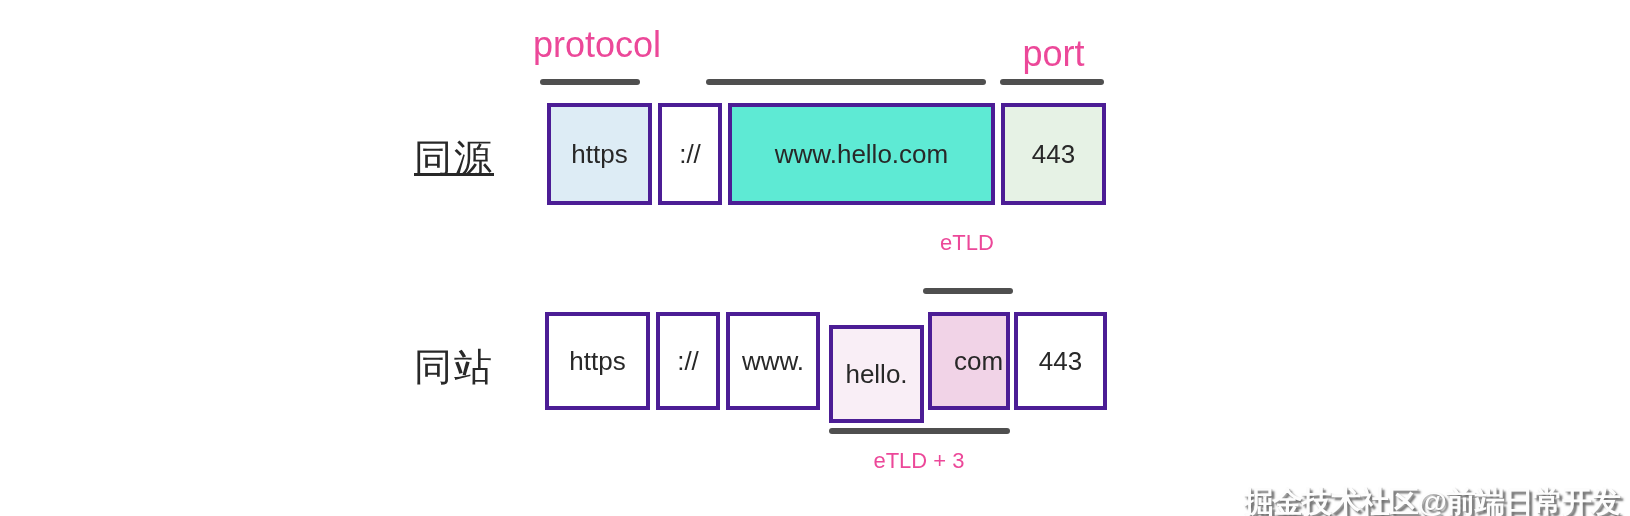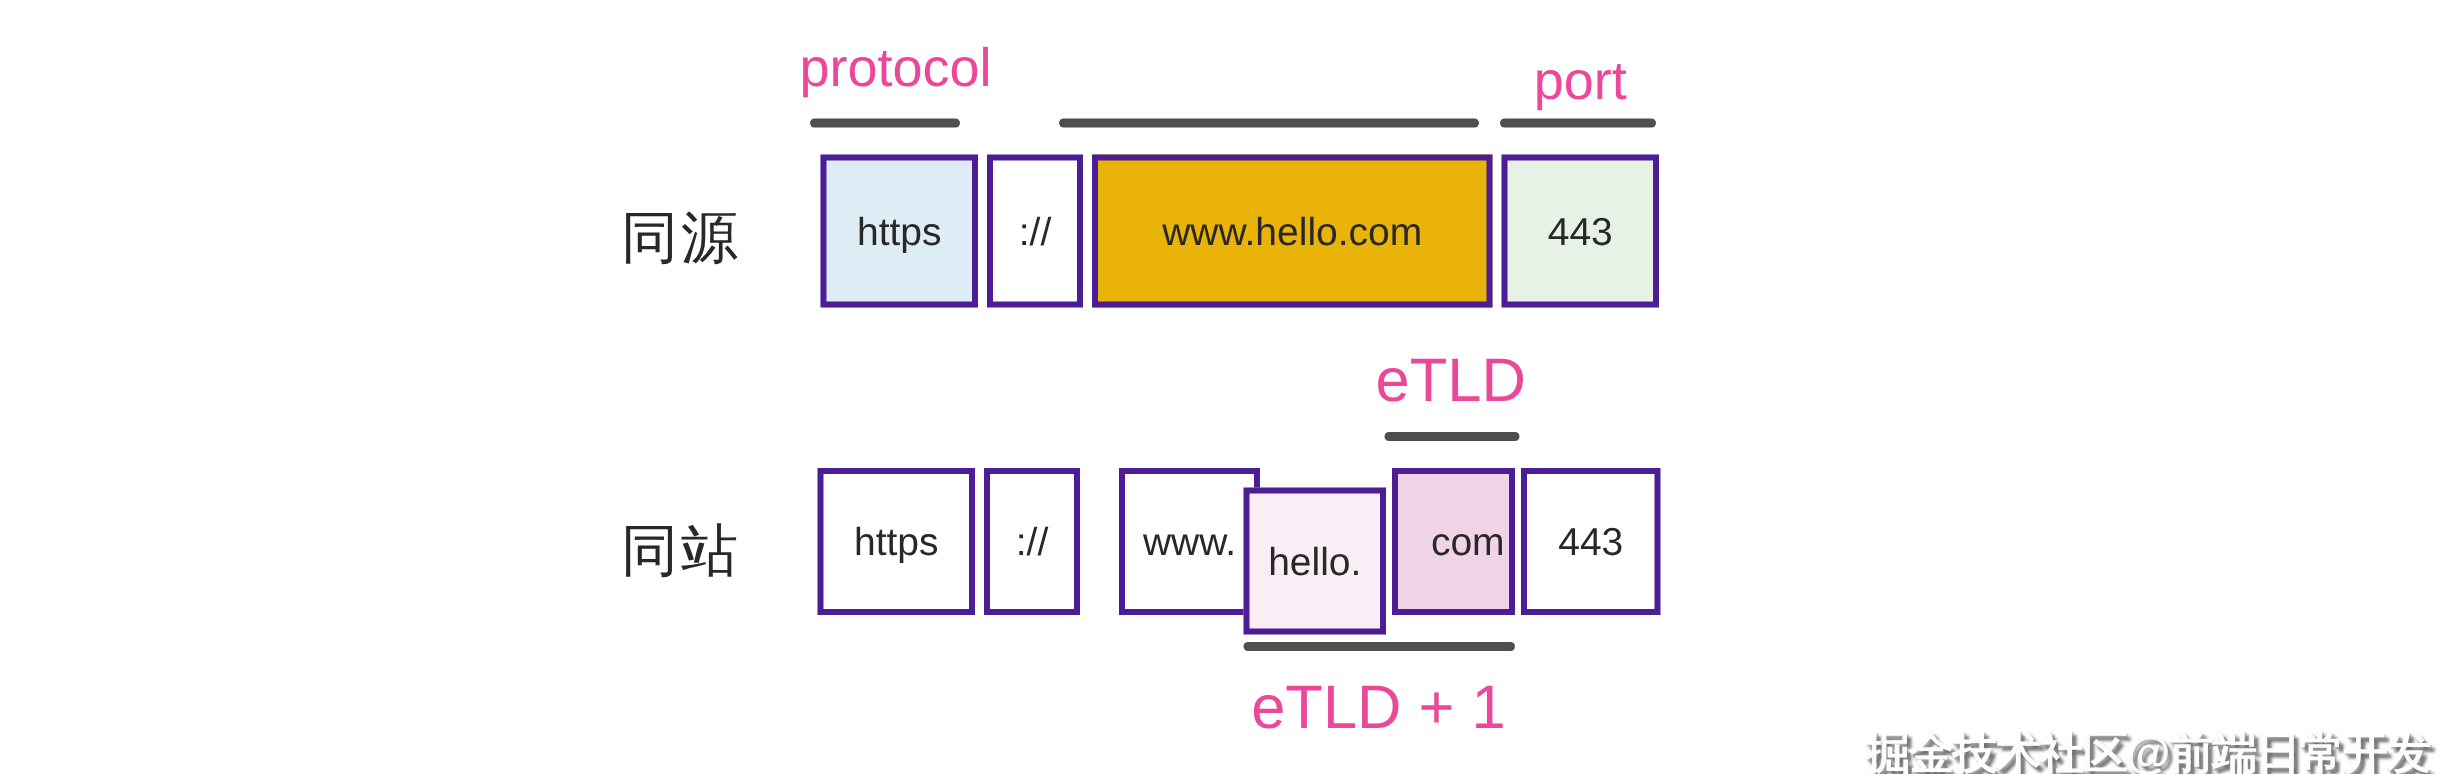--- a/index.html
+++ b/index.html
@@ -22,36 +22,36 @@
     color: #282828;
     white-space: nowrap;
   }
   .toplabel {
     position: absolute;
     font-size: 36px;
     color: #ec4899;
     text-align: center;
     white-space: nowrap;
   }
-  .toplabel.small { font-size: 41px; }
+  .toplabel.small { font-size: 22px; }
   .bar {
     position: absolute;
     height: 6px;
     background: #4f4f4f;
     border-radius: 3px;
   }
   .rowlabel {
     position: absolute;
     font-size: 38px;
     color: #282828;
     letter-spacing: 2px;
     white-space: nowrap;
   }
   .bg-protocol { background: #ddecf5; }
-  .bg-host     { background: #eab308; }
+  .bg-host     { background: #5eead4; }
   .bg-port     { background: #e6f2e5; }
   .bg-etld1    { background: #f9eef6; margin-top: 13px; }
   .bg-etld     { background: #f1d3e7; padding-left: 19px; }
   .bg-white    { background: #ffffff; }
   .watermark {
     position: absolute;
     top: 462px;
     right: 10px;
     font-size: 30px;
     font-weight: bold;
@@ -67,37 +67,37 @@
 
 <div class="canvas">
 
   <div class="toplabel" style="left:497px; top:24px; width:200px;">protocol</div>
   <div class="toplabel" style="left:1001px; top:33px; width:105px;">port</div>
 
   <div class="bar" style="left:540px; top:79px; width:100px;"></div>
   <div class="bar" style="left:706px; top:79px; width:280px;"></div>
   <div class="bar" style="left:1000px; top:79px; width:104px;"></div>
 
-  <div class="rowlabel" style="left:414px; top:133px;">同源</div>
+  <div class="rowlabel" style="left:414px; top:133px;text-decoration:underline;">同源</div>
 
   <div class="seg bg-protocol" style="left:547px; top:103px; width:105px; height:102px;">https</div>
   <div class="seg bg-white" style="left:658px; top:103px; width:64px; height:102px;">://</div>
   <div class="seg bg-host" style="left:728px; top:103px; width:267px; height:102px;">www.hello.com</div>
   <div class="seg bg-port" style="left:1001px; top:103px; width:105px; height:102px;">443</div>
 
   <div class="toplabel small" style="left:917px; top:230px; width:100px;">eTLD</div>
   <div class="bar" style="left:923px; top:288px; width:90px;"></div>
 
   <div class="rowlabel" style="left:414px; top:342px;">同站</div>
 
   <div class="seg bg-white" style="left:545px; top:312px; width:105px; height:98px;">https</div>
   <div class="seg bg-white" style="left:656px; top:312px; width:64px; height:98px;">://</div>
-  <div class="seg bg-white" style="left:726px; top:312px; width:94px; height:98px;margin-left:20px;">www.</div>
+  <div class="seg bg-white" style="left:726px; top:312px; width:94px; height:98px;">www.</div>
   <div class="seg bg-etld1" style="left:829px; top:312px; width:95px; height:98px;">hello.</div>
   <div class="seg bg-etld" style="left:928px; top:312px; width:82px; height:98px;">com</div>
   <div class="seg bg-white" style="left:1014px; top:312px; width:93px; height:98px;">443</div>
 
   <div class="bar" style="left:829px; top:428px; width:181px;"></div>
-  <div class="toplabel small" style="left:819px; top:448px; width:200px;">eTLD + 1</div>
+  <div class="toplabel small" style="left:819px; top:448px; width:200px;">eTLD + 3</div>
 
   <div class="watermark">掘金技术社区@前端日常开发</div>
 
 </div>
 
 </body></html>

